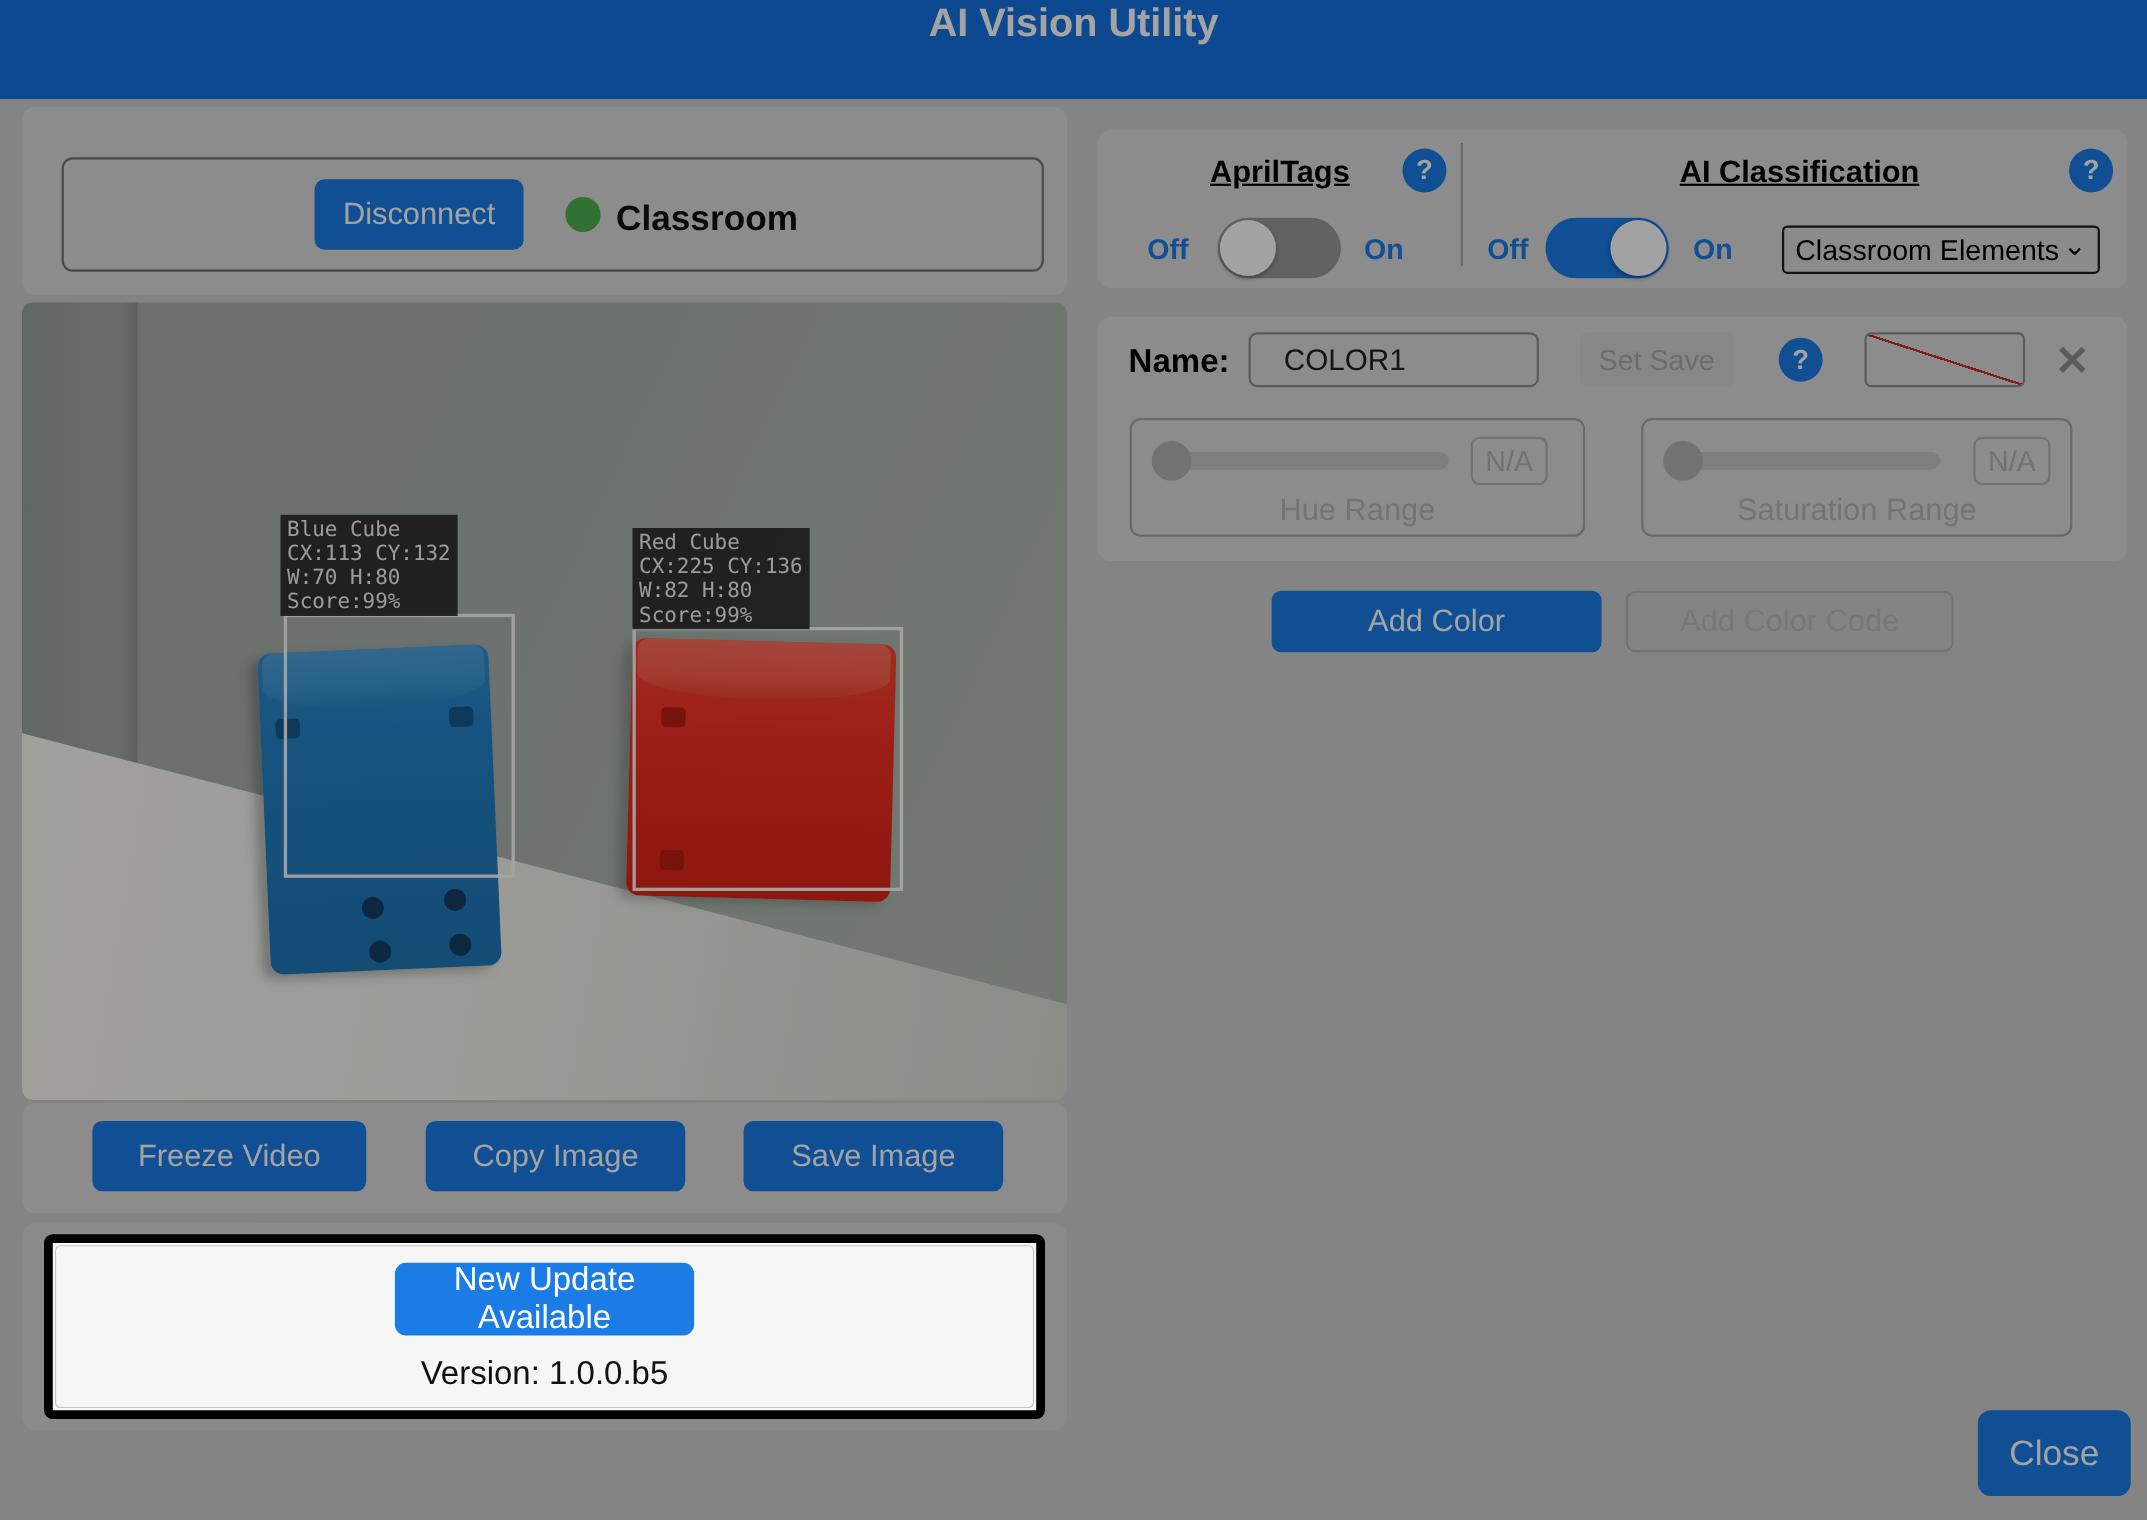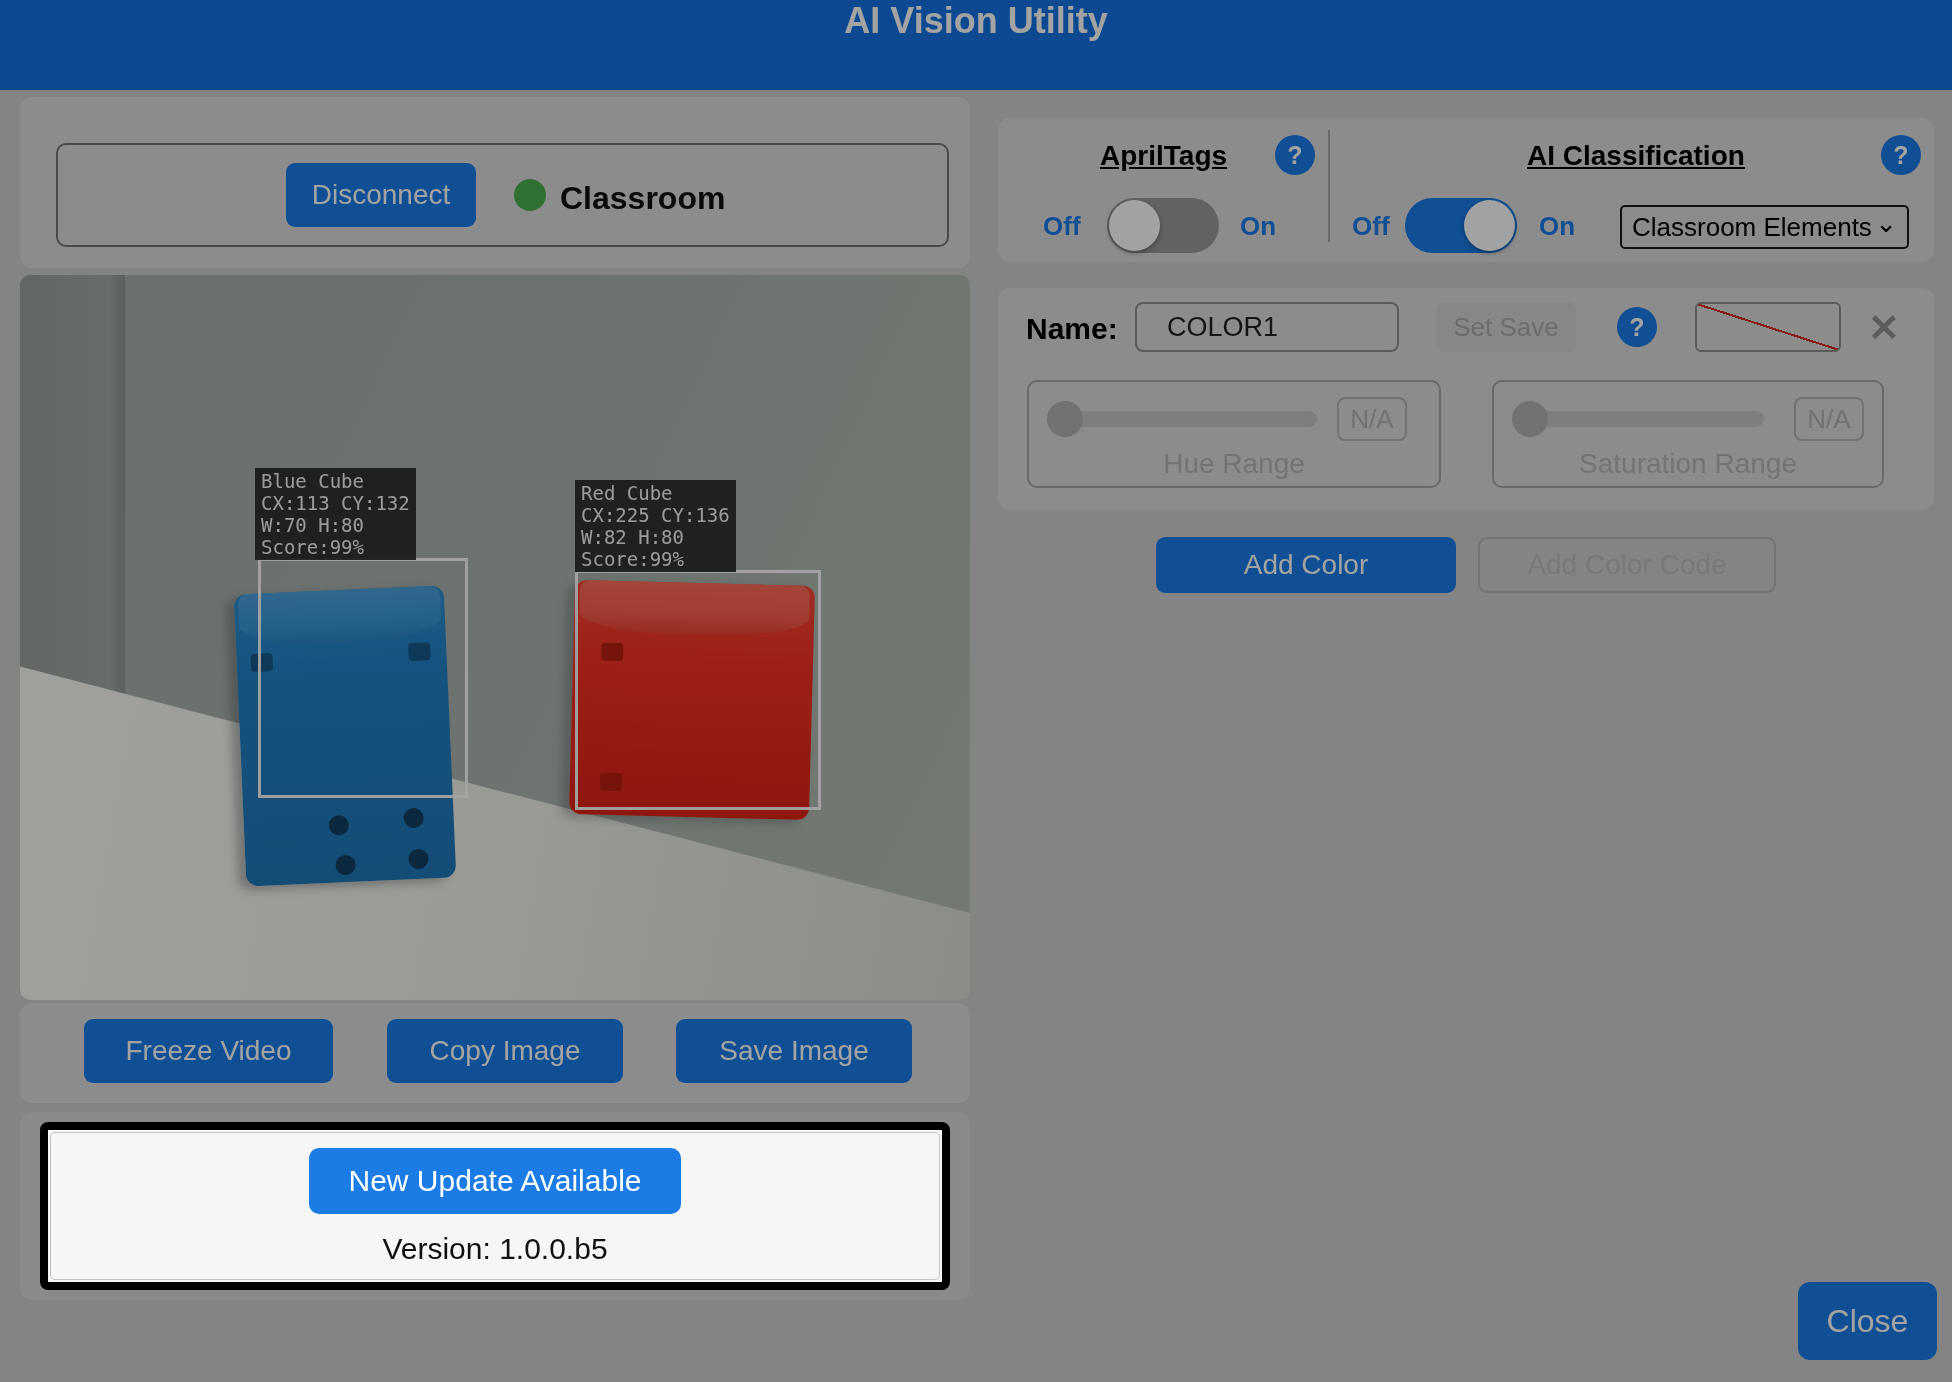--- a/index.html
+++ b/index.html
@@ -111,21 +111,21 @@
     left:40px; top:1122px; width:910px; height:168px;
     background:#f6f6f6; border:8px solid #000; border-radius:8px;
     z-index:60;
   }
   .update-inner{
     position:absolute; left:2px; top:2px; right:2px; bottom:2px;
     border:1px solid #c4c4c4; border-radius:5px;
   }
   .update-btn{
     position:absolute; left:50%; transform:translateX(-50%);
-    top:18px; width:372px; height:66px;
+    top:18px; width:272px; height:66px;
     background:var(--update-blue); border-radius:10px; font-size:30px;
   }
   .update-version{
     position:absolute; left:0; right:0; top:102px; text-align:center;
     font-size:30px; color:#111;
   }
 
   
   .toggles-panel{left:998px; top:118px; width:936px; height:144px;}
   .sec-title{font-size:28px; font-weight:bold; color:#000;text-decoration:underline;}

